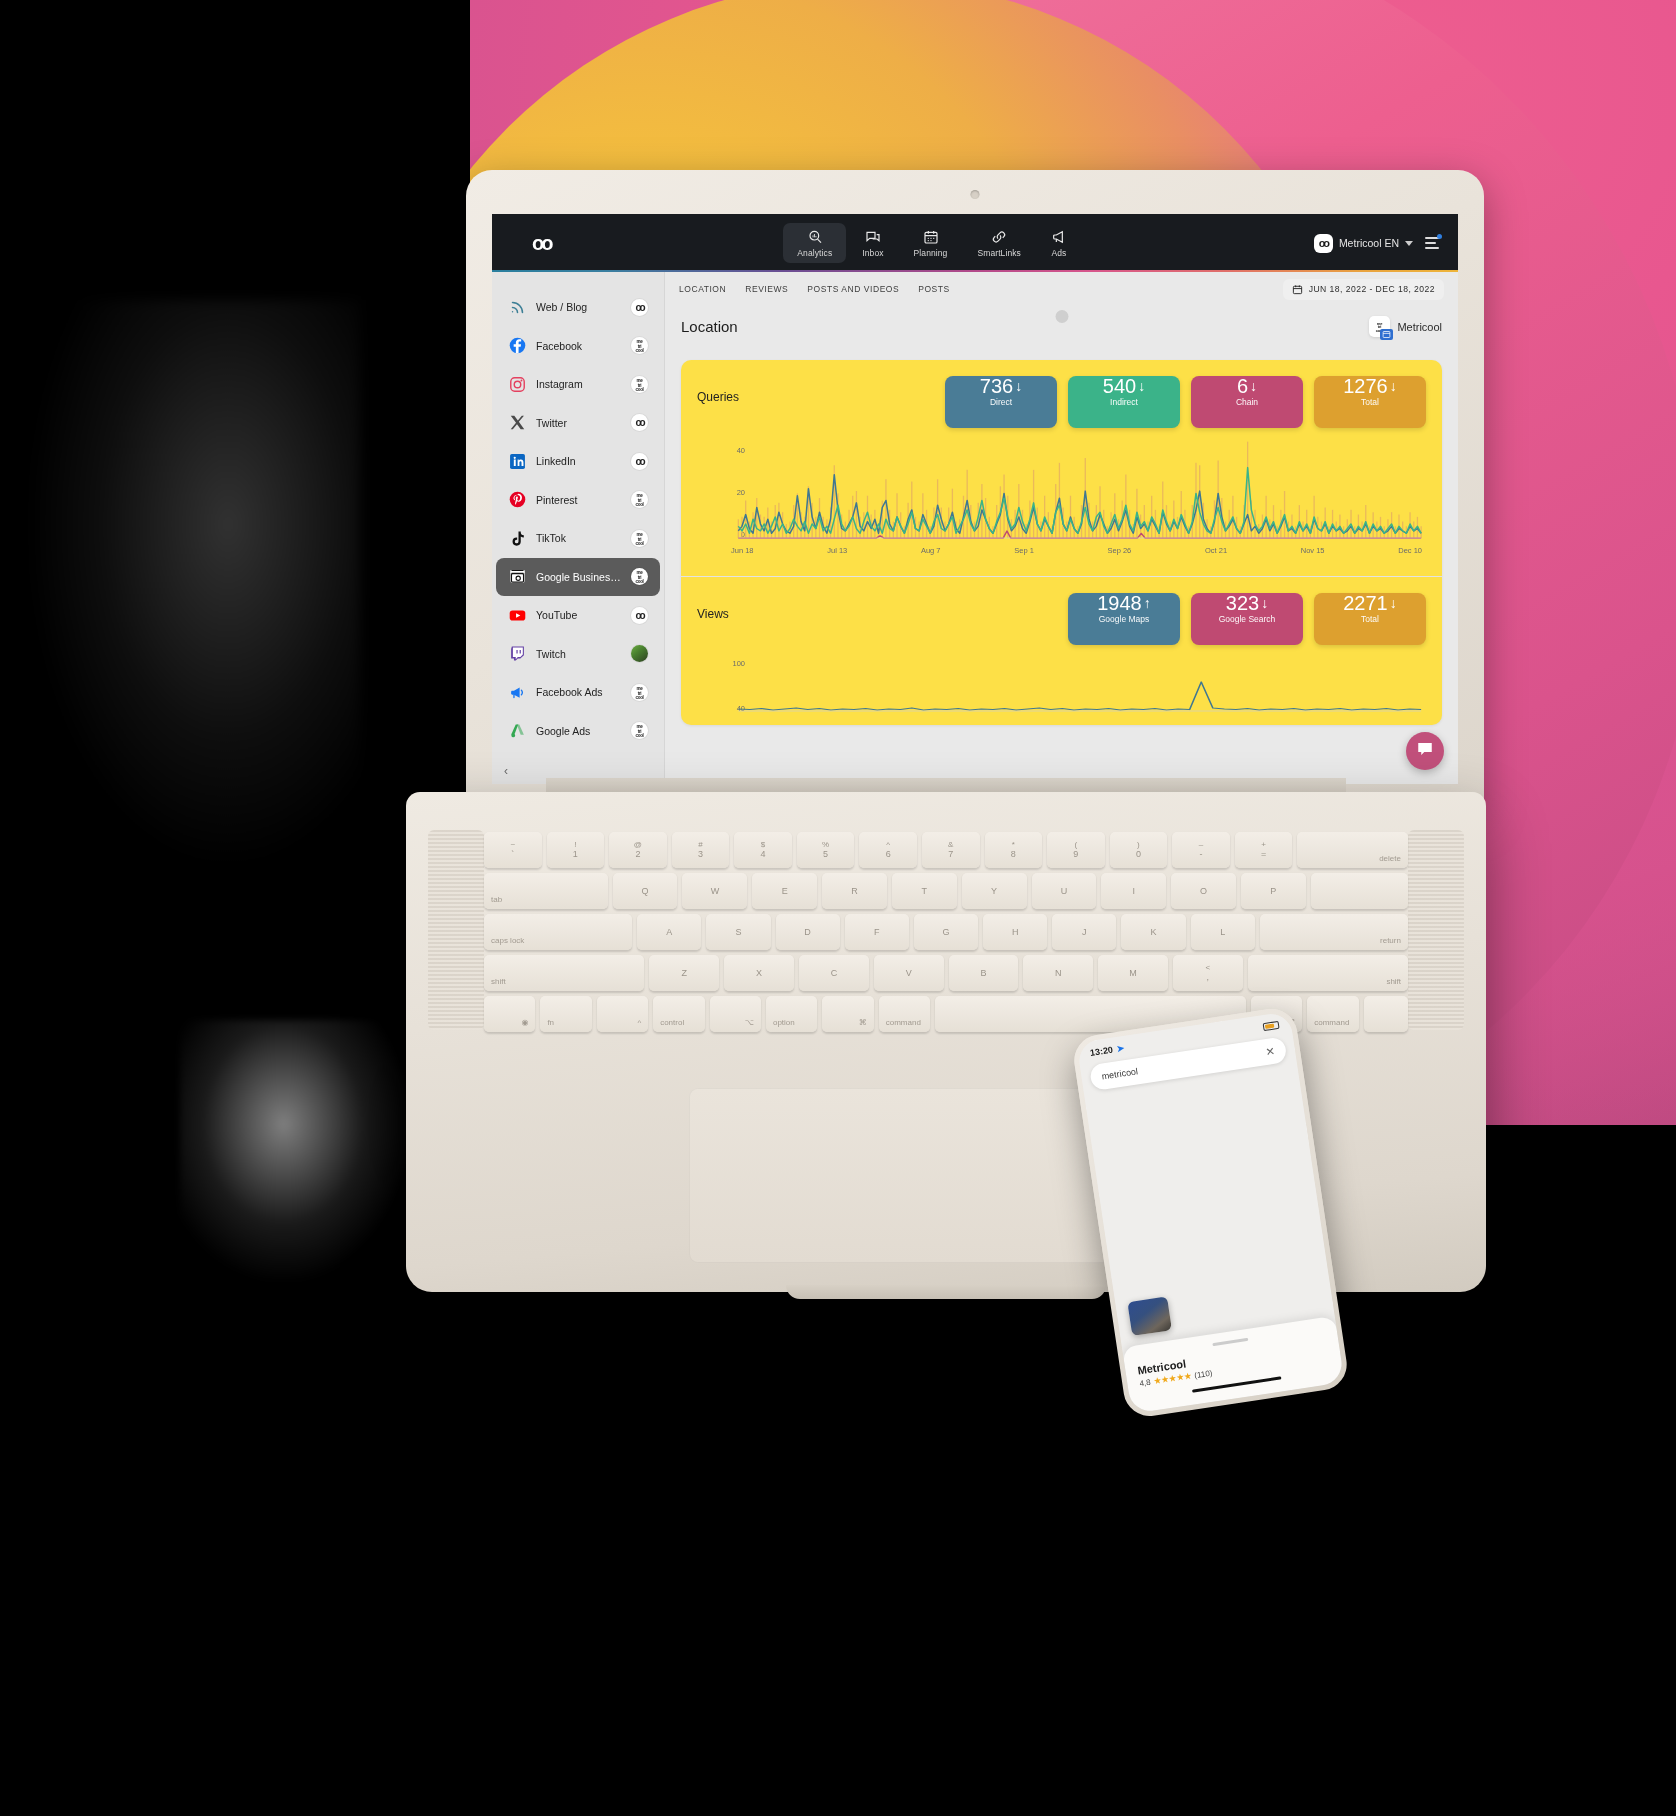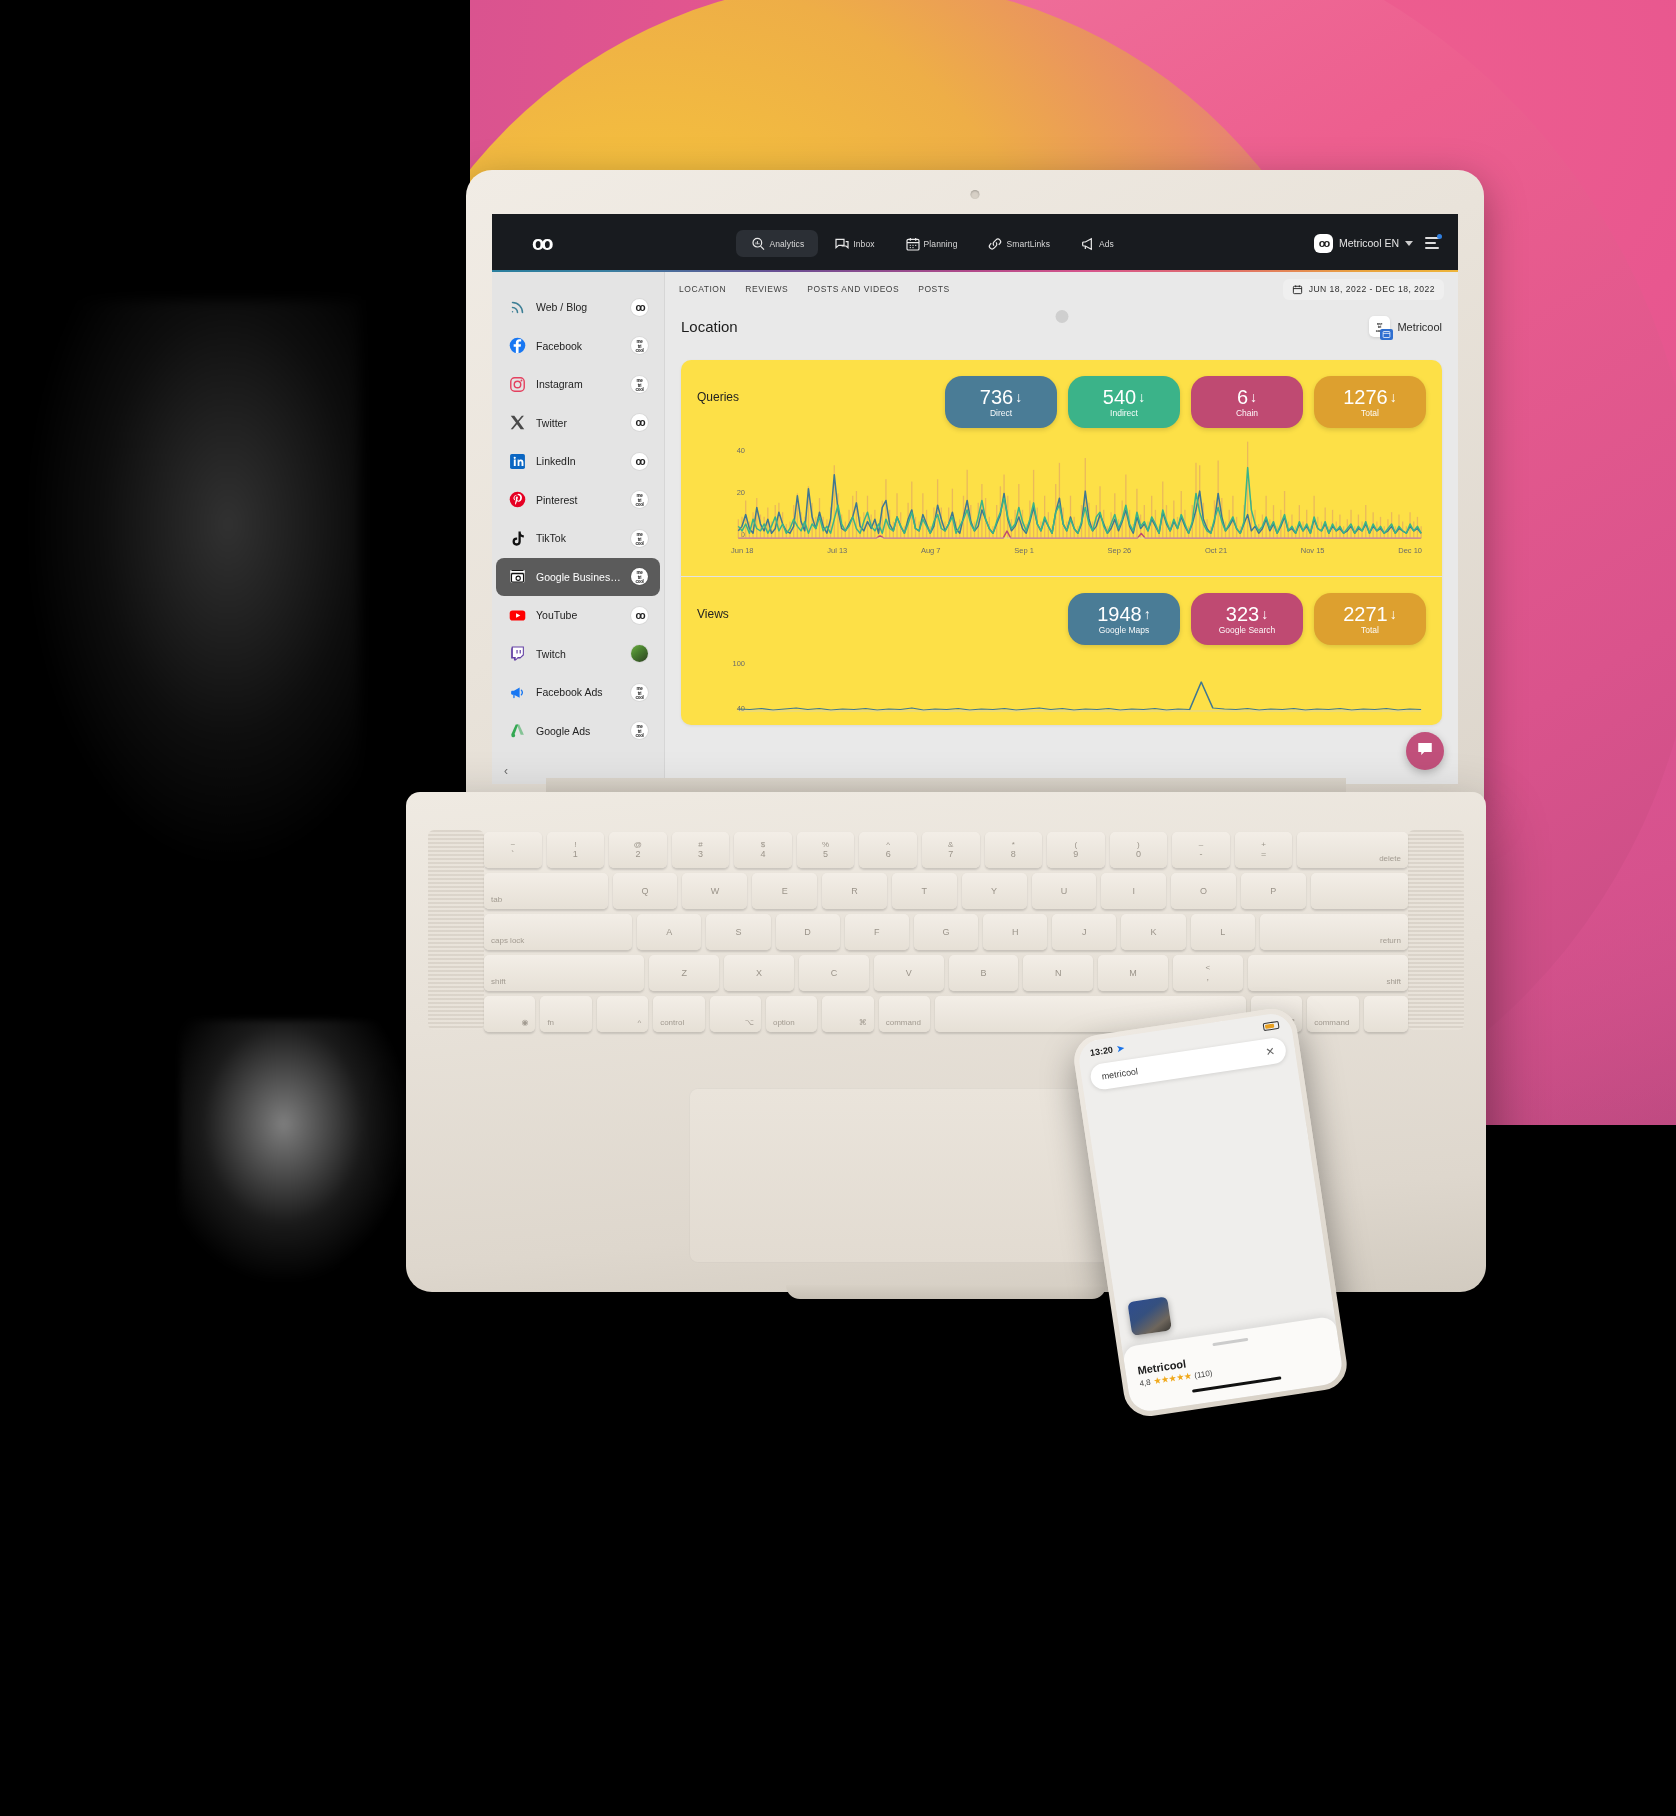--- a/index.html
+++ b/index.html
@@ -75,21 +75,21 @@
     position:relative; height:58px; background:#181b1f;
     display:flex; align-items:center; padding:0 18px;
   }
   .navbar::after {
     content:""; position:absolute; left:0; right:0; bottom:0; height:2px;
     background:linear-gradient(90deg,#2a7f9e 0%,#3a7fa0 12%,#6a4e93 30%,#b34a8a 50%,#d7568c 62%,#e06f6a 76%,#e9a33f 90%,#eeb53a 100%);
   }
   .logo-oo { color:#fff; font-size:20px; letter-spacing:-3px; font-weight:700; margin-left:22px; }
   .nav-center { display:flex; gap:2px; margin-left:auto; margin-right:auto; }
   .nav-item {
-    display:flex; align-items:center; gap:3px;
+    display:flex; flex-direction:column; align-items:center; gap:3px;
     padding:6px 14px 5px; border-radius:7px; cursor:pointer;
   }
   .nav-item.active { background:#2b2f35; }
   .nav-item .ni { color:#e9e9e9; width:16px; height:16px; display:block; }
   .nav-item span { color:#d8d8d8; font-size:8.5px; letter-spacing:.1px; }
   .nav-right { display:flex; align-items:center; gap:12px; }
   .acct {
     display:flex; align-items:center; gap:6px; cursor:pointer;
   }
   .acct-av {
@@ -160,22 +160,22 @@
   .card {
     margin:15px 16px; background:#fde047; border-radius:10px;
     box-shadow:0 1px 3px rgba(0,0,0,.07);
   }
   .section { padding:16px 16px 10px; position:relative; }
   .section + .section { border-top:1px solid #e3e3e3; }
   .sec-head { display:flex; align-items:flex-start; }
   .sec-title { font-size:12px; color:#222; padding-top:14px; }
   .kpis { margin-left:auto; display:flex; gap:11px; }
   .kpi {
-    width:112px; height:52px; border-radius:17px; color:#fff;
-    display:flex; flex-direction:column; align-items:center; justify-content:center; gap:1px;
+    width:112px; height:52px; border-radius:8px; color:#fff;
+    display:flex; flex-direction:column; align-items:center; justify-content:flex-start; gap:1px;
     box-shadow:0 2px 5px rgba(0,0,0,.14); cursor:pointer;
   }
   .kpi-val { font-size:20px; font-weight:400; display:flex; align-items:center; gap:2px; line-height:1; }
   .kpi-arrow { font-size:14px; }
   .kpi-lbl { font-size:8.5px; opacity:.96; }
 
   .chartbox { position:relative; height:128px; margin-top:10px; }
   .chart-svg { position:absolute; left:0; top:0; width:100%; height:104px; }
   .ylabels { position:absolute; left:22px; top:0; height:104px; width:26px; }
   .ylabels span { position:absolute; right:0; font-size:7.5px; color:#6b6b6b; transform:translateY(-50%); }

